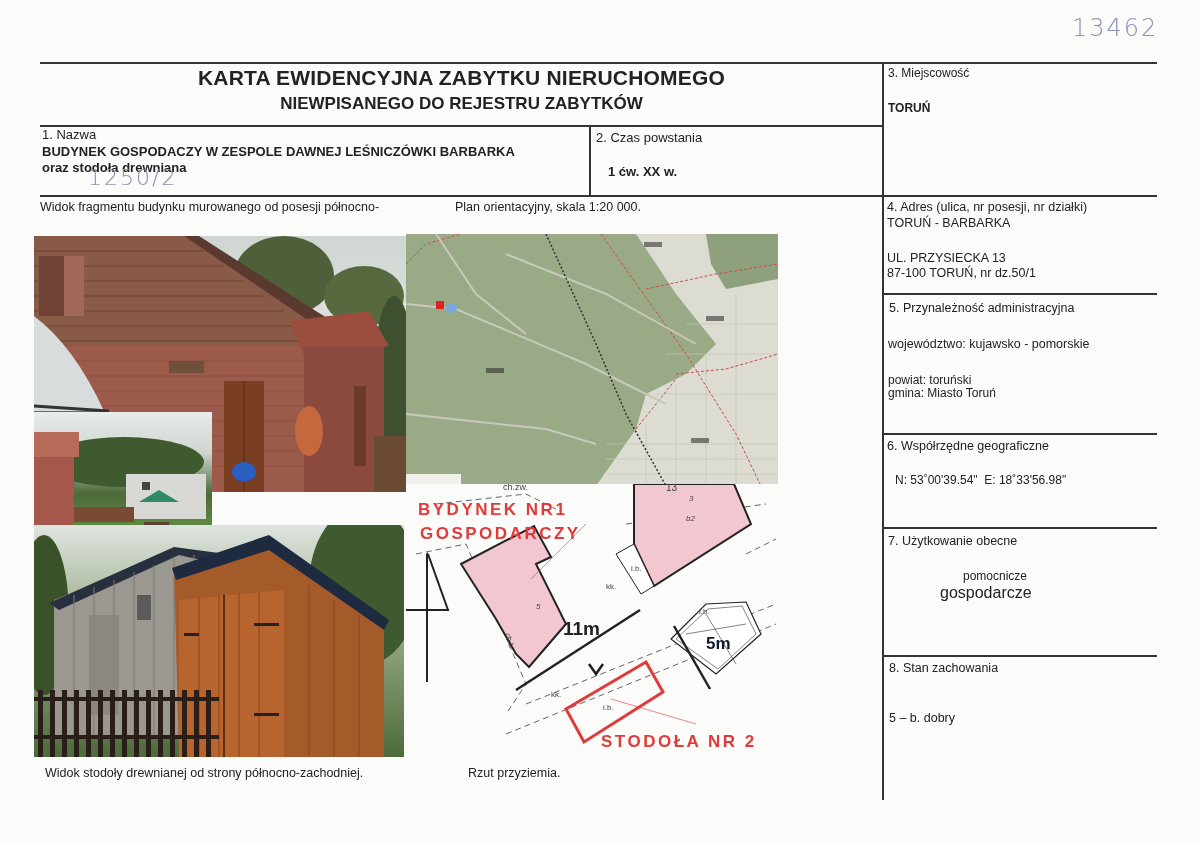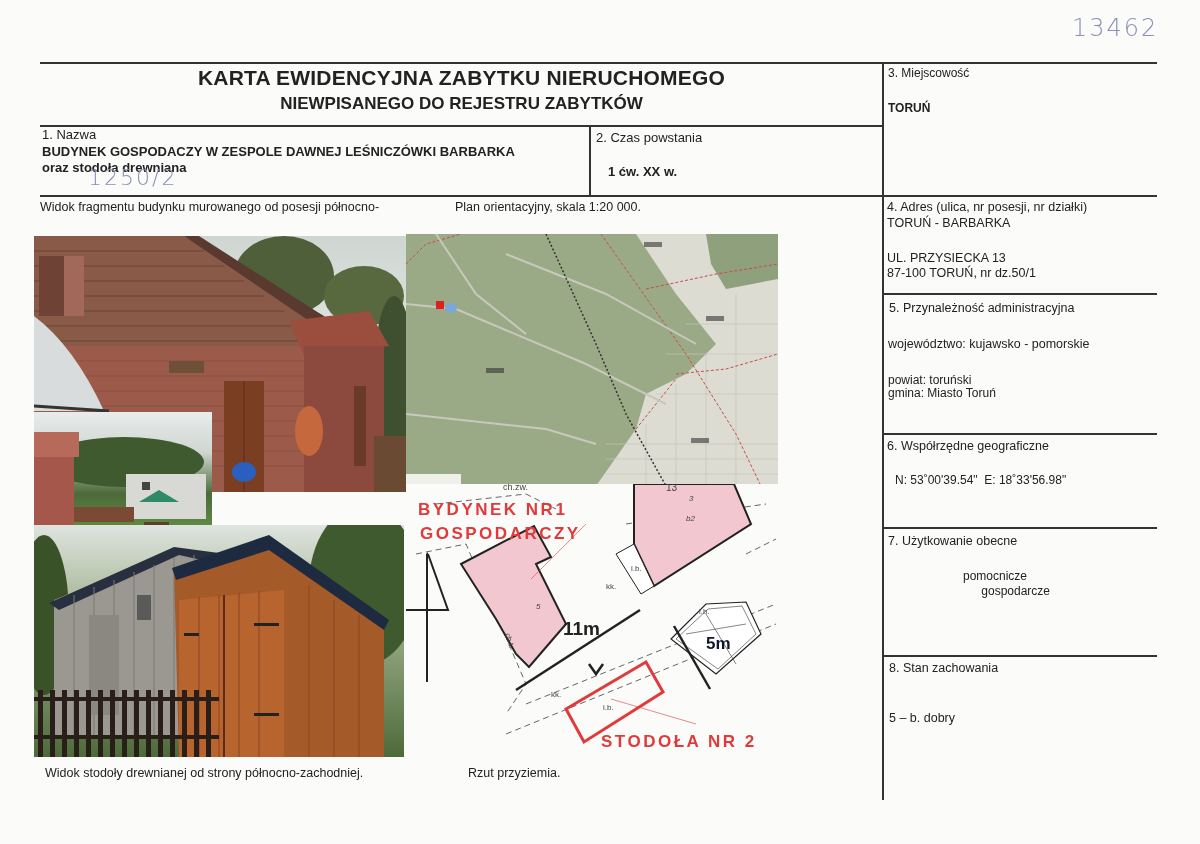--- a/index.html
+++ b/index.html
@@ -53,21 +53,21 @@
 <div class="abs label" style="left:889px;top:301px;font-size:12.5px;">5. Przynależność administracyjna</div>
 <div class="abs label" style="left:888px;top:337px;font-size:12.5px;">województwo: kujawsko - pomorskie</div>
 <div class="abs label" style="left:888px;top:373px;font-size:12px;">powiat: toruński</div>
 <div class="abs label" style="left:888px;top:386px;font-size:12px;">gmina: Miasto Toruń</div>
 
 <div class="abs label" style="left:887px;top:439px;font-size:12.5px;">6. Współrzędne geograficzne</div>
 <div class="abs label" style="left:895px;top:473px;font-size:12px;white-space:pre;">N: 53˚00'39.54"  E: 18˚33'56.98"</div>
 
 <div class="abs label" style="left:888px;top:534px;font-size:12.5px;">7. Użytkowanie obecne</div>
 <div class="abs label" style="left:940px;top:569px;width:110px;text-align:center;font-size:12px;">pomocnicze</div>
-<div class="abs label" style="left:940px;top:584px;width:110px;text-align:right;font-size:12px;">gospodarcze</div>
+<div class="abs label" style="left:940px;top:584px;width:110px;text-align:left;font-size:16px;">gospodarcze</div>
 
 <div class="abs label" style="left:889px;top:661px;font-size:12.5px;">8. Stan zachowania</div>
 <div class="abs label" style="left:889px;top:711px;font-size:12.5px;">5 – b. dobry</div>
 
 <div class="abs label" style="left:40px;top:200px;font-size:12.5px;">Widok fragmentu  budynku murowanego od posesji północno-</div>
 <div class="abs label" style="left:40px;top:215px;font-size:12.5px;margin-top:31px;">wschodniej.</div>
 <div class="abs label" style="left:455px;top:200px;font-size:12.5px;">Plan orientacyjny, skala 1:20 000.</div>
 <div class="abs label" style="left:45px;top:766px;font-size:12.5px;">Widok  stodoły drewnianej od strony północno-zachodniej.</div>
 <div class="abs label" style="left:468px;top:766px;font-size:12.5px;">Rzut przyziemia.</div>
 

